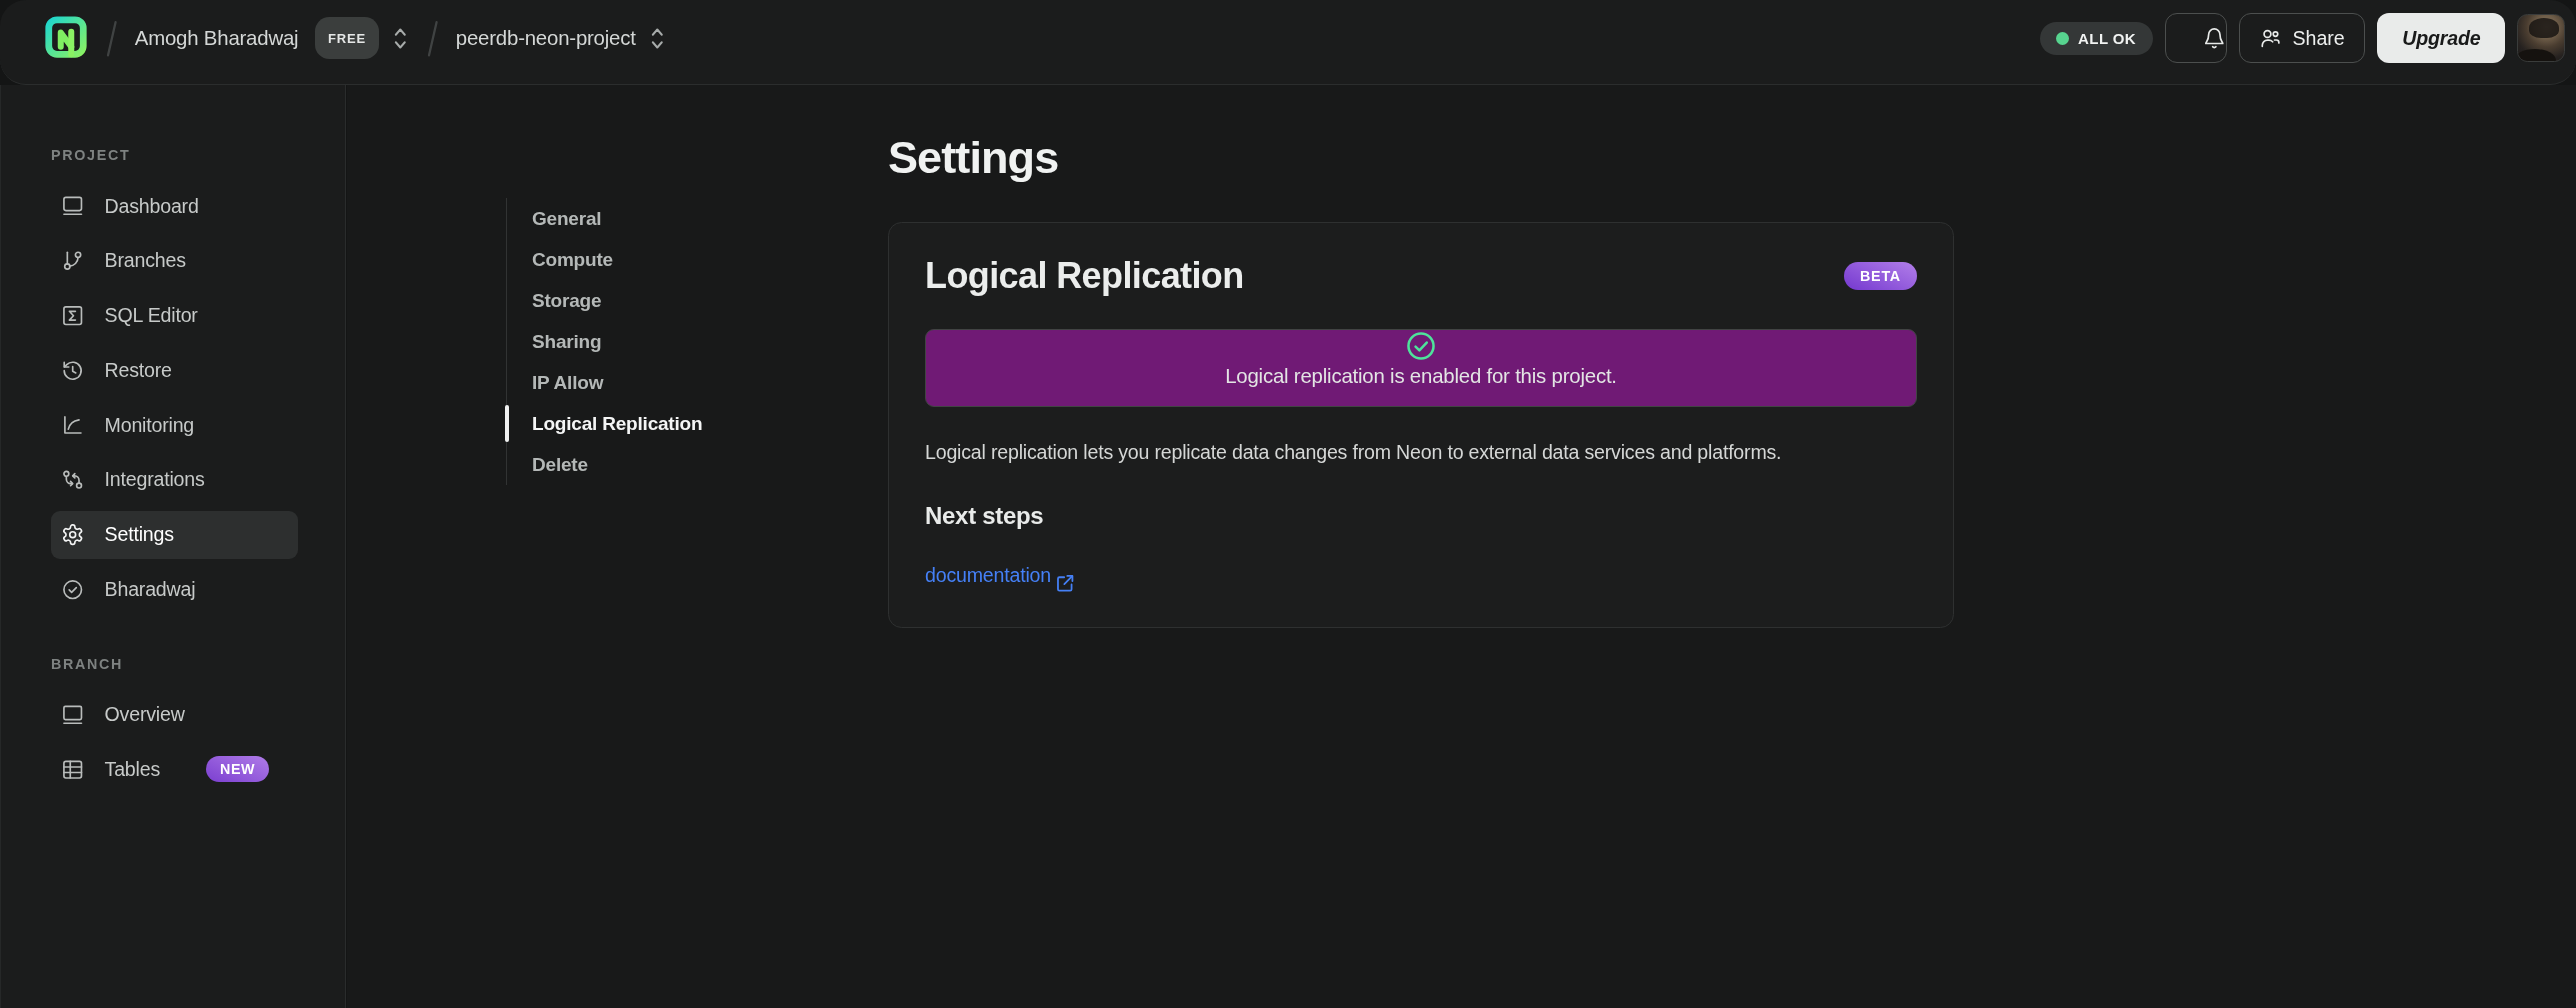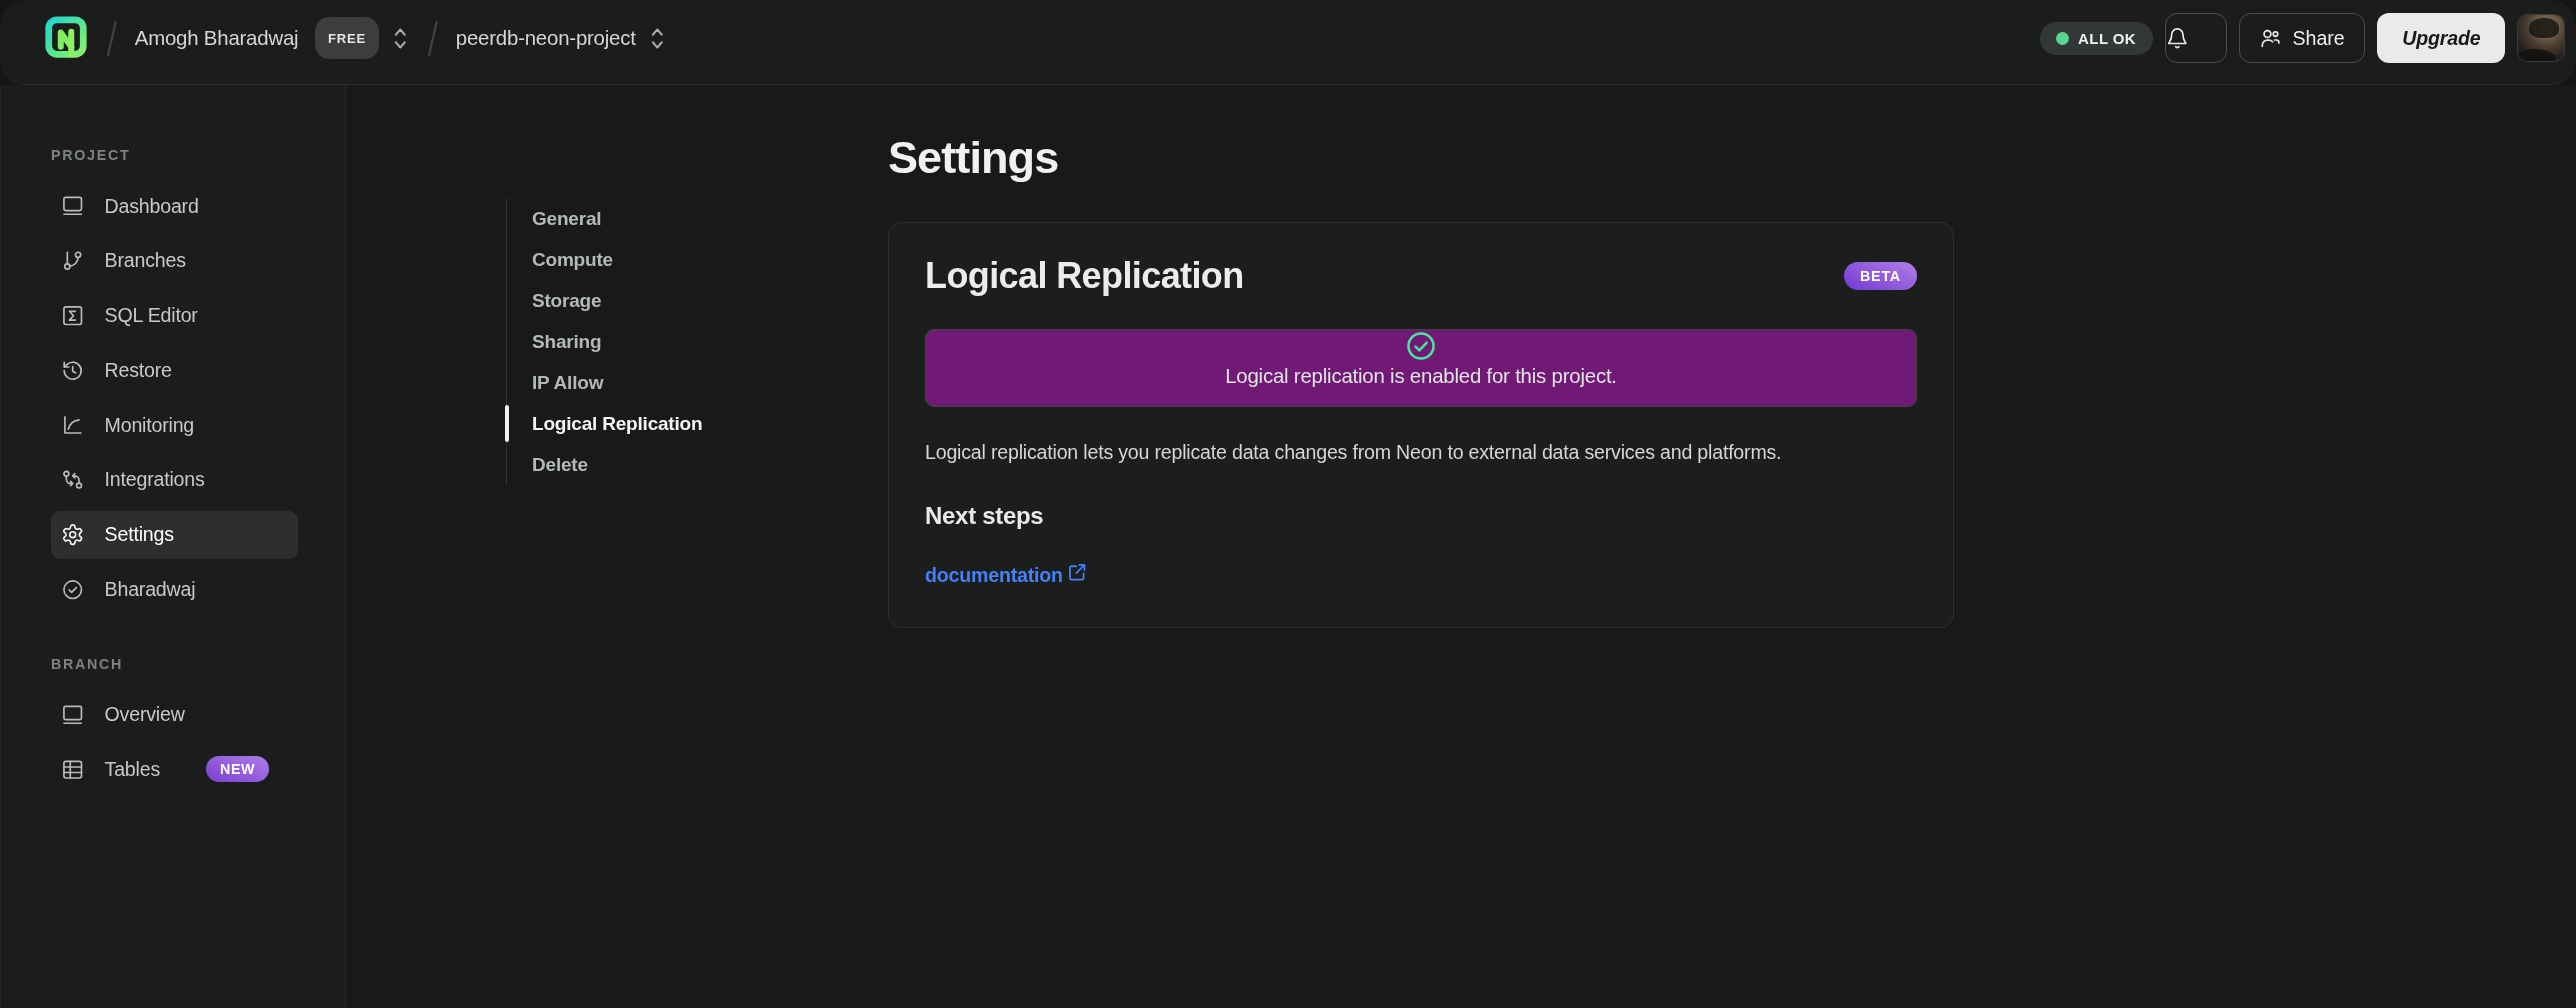--- a/index.html
+++ b/index.html
@@ -29,21 +29,21 @@
   .chev-ud { margin-left:-3px; }
   .tb-right { margin-left:auto; display:flex; align-items:center; gap:12px; }
   .pill-status {
     height:33px; padding:0 16.6px; border-radius:17.4px; background:#343737;
     display:flex; align-items:center; gap:9px;
   }
   .pill-status .dot { width:13px; height:13px; border-radius:50%; background:#57d48f; }
   .pill-status .txt { font-size:15px; font-weight:700; letter-spacing:0.4px; color:#f1f3f2; }
   .btn-ghost {
     height:50px; border:1.5px solid #4c4f4e; border-radius:12px; background:transparent;
-    display:flex; align-items:center; justify-content:space-between; gap:10.6px;
+    display:flex; align-items:center; justify-content:flex-end; gap:10.6px;
     color:#eceeed; font-size:19.6px; cursor:pointer;
   }
   .btn-bell { width:62px; }
   .btn-share { padding:0 19.6px; }
   .btn-upgrade {
     height:50px; padding:0 25px; border-radius:12px; background:#e9ebea;
     border:none; color:#191a1a; font-size:19.6px; font-weight:700;
     display:flex; align-items:center; cursor:pointer; letter-spacing:-0.2px;font-style:italic;
   }
   .avatar {
@@ -122,22 +122,22 @@
   }
   .alert {
     margin-top:32px; height:78px; background:#701a75; border:1.5px solid #414443;
     border-radius:9px; display:flex; align-items:center; gap:3px; padding:0 29px;flex-direction:column;
   }
   .alert .ok-ico { width:32px; height:32px; color:#4ee39b; flex:none; }
   .alert-text { font-size:20.4px; color:#e3e5e4; }
   .para { margin-top:30px; max-width:936px; font-size:19.6px; line-height:1.62; color:#d5d7d6; }
   h3.next-steps { margin-top:33px; font-size:24px; font-weight:700; letter-spacing:-0.3px; color:#e9ebea; }
   .doc-link {
-    color:#4580f6; font-weight:700; text-decoration:none; cursor:pointer;
-    display:inline-flex; align-items:flex-start; gap:4px; vertical-align:baseline;
+    color:#4580f6; font-weight:400; text-decoration:none; cursor:pointer;
+    display:inline-flex; align-items:flex-end; gap:4px; vertical-align:baseline;
   }
   .doc-link .ext { width:20.4px; height:20.4px; position:relative; top:2.3px; }
 </style>
 </head>
 <body>
 
 <header class="topbar">
   <div class="tb-left">
     <span class="logo-box">
       <svg width="44" height="45" viewBox="0 0 58 60" fill="none">

